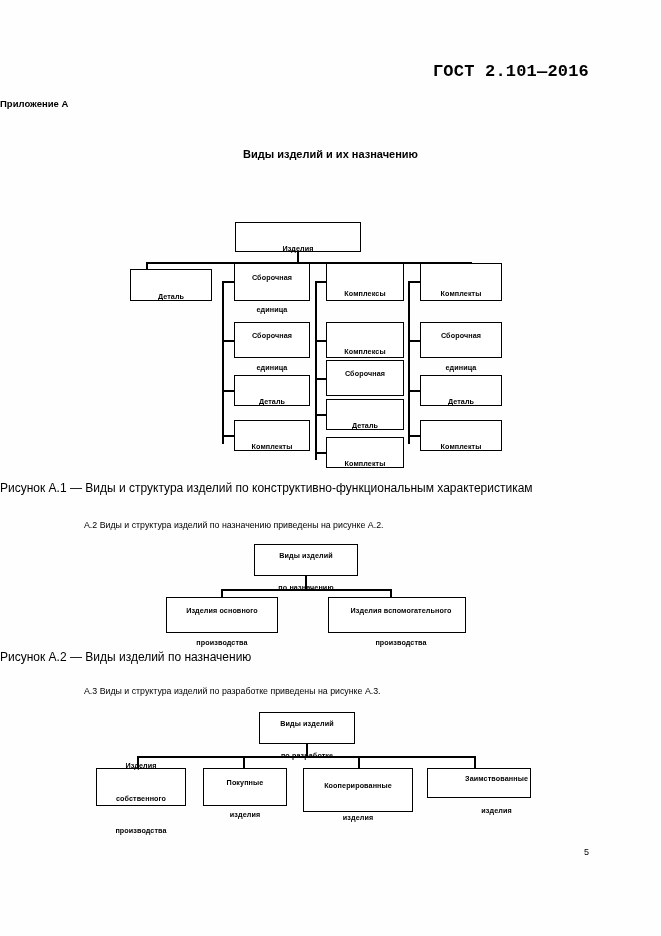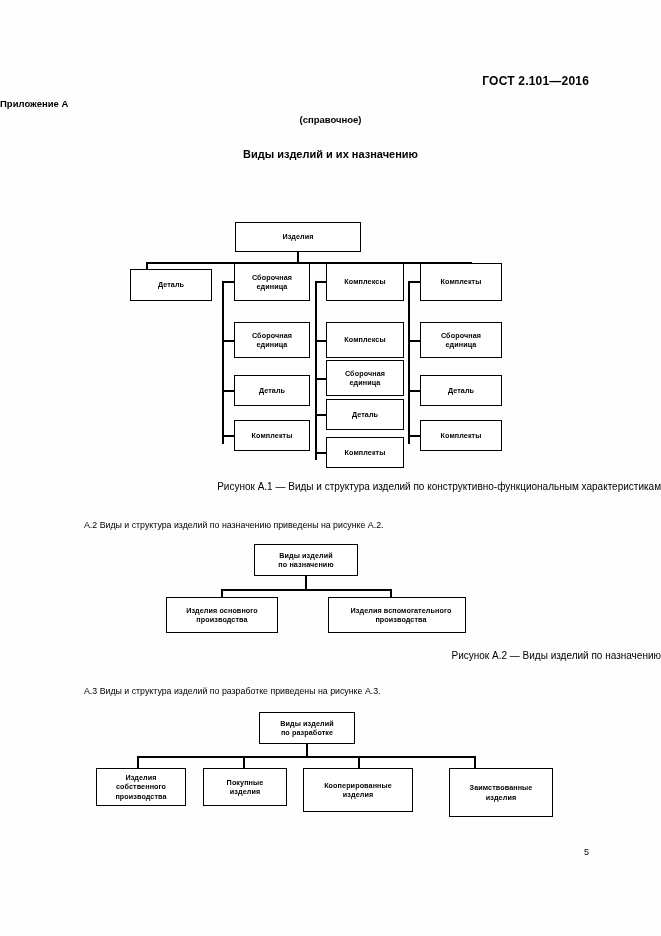--- a/index.html
+++ b/index.html
@@ -17,26 +17,27 @@
   }
   .page {
     position: absolute;
     inset: 0;
     background: #fefefe;
   }
 
   
   .doc-header {
     position: absolute;
-    top: 74px;
+    top: 62px;
     right: 72px;
-    font-size: 12px;
+    font-size: 17px;
     font-weight: bold;
     letter-spacing: 0.2px;
     white-space: nowrap;
+    font-family: Liberation Mono, monospace;
   }
 
   
   .annex-label {
     position: absolute;
     top: 98px;
     left: 0;
     right: 0;
     text-align: left;
     font-size: 9.5px;
@@ -73,22 +74,22 @@
   .para .indent { padding-left: 22px; }
   .p-a1 { top: 184px; }
   .p-a2 { top: 519px; }
   .p-a3 { top: 685px; }
 
   
   .caption {
     position: absolute;
     left: 0;
     right: 0;
-    text-align: right;
-    font-size: 10px;
+    text-align: left;
+    font-size: 12px;
   }
   .cap-1 { top: 481px; }
   .cap-2 { top: 650px; }
   .cap-3 { top: 821px; }
 
   
   .page-number {
     position: absolute;
     top: 847px;
     right: 72px;
@@ -106,21 +107,21 @@
     align-items: center;
     justify-content: center;
     text-align: center;
     font-size: 7.2px;
     font-weight: bold;
     line-height: 9.5px;
     letter-spacing: 0.1px;
     z-index: 2;
     padding: 0 2px;
   }
-  .node span { display: block; }
+  .node span { display: block; margin-top: 23px; }
   .ln {
     position: absolute;
     background: #000;
     z-index: 1;
   }
   .ln.h { height: 1.6px; }
   .ln.v { width: 1.6px; }
 
   
   #fig-a1 { left: 0; top: 0; width: 661px; height: 470px; }
@@ -132,21 +133,20 @@
   #fig-a3 { left: 0; top: 0; width: 661px; height: 820px; }
 </style>
 </head>
 <body>
 
 <div class="page">
 
   <div class="doc-header">ГОСТ 2.101—2016</div>
 
   <div class="annex-label">Приложение А</div>
-  <div class="annex-sub">(справочное)</div>
   <div class="annex-title">Виды изделий и их назначению</div>
 
 
   <div class="diagram" id="fig-a1">
 
     <div class="node" style="left:235px; top:222px; width:126px; height:30px;">
       <span>Изделия</span>
     </div>
 
     <div class="ln v" style="left:297px; top:252px; height:11px;"></div>
@@ -301,21 +301,21 @@
         <span>Покупные</span>
         <span>изделия</span>
       </div>
     </div>
     <div class="node" style="left:303px; top:768px; width:110px; height:44px;">
       <div>
         <span>Кооперированные</span>
         <span>изделия</span>
       </div>
     </div>
-    <div class="node" style="left:449px; top:768px; width:104px; height:49px;">
+    <div class="node" style="left:427px; top:768px; width:104px; height:30px;justify-content:flex-end;">
       <div>
         <span>Заимствованные</span>
         <span>изделия</span>
       </div>
     </div>
   </div>
 
 
   <div class="page-number">5</div>
 

